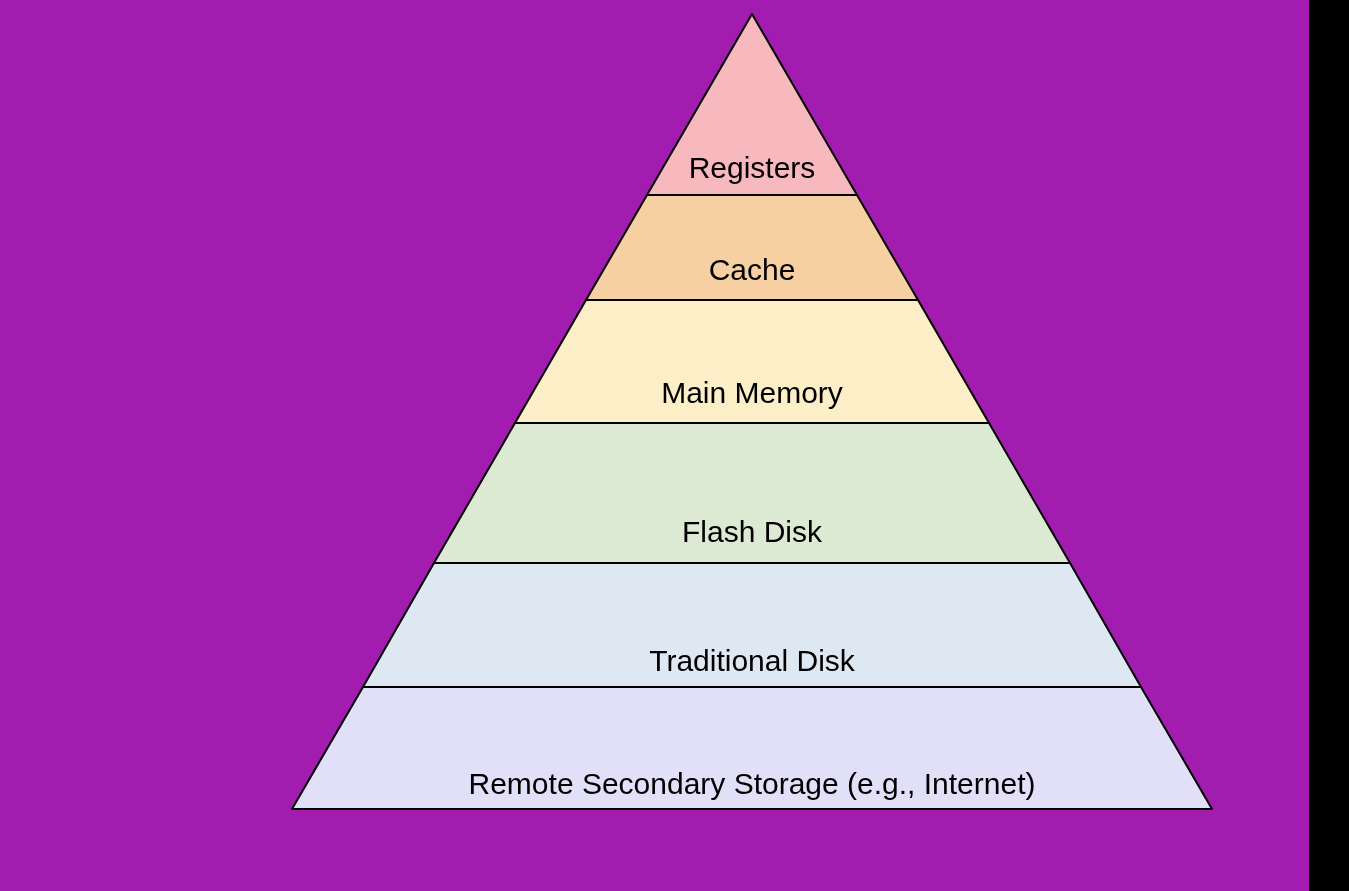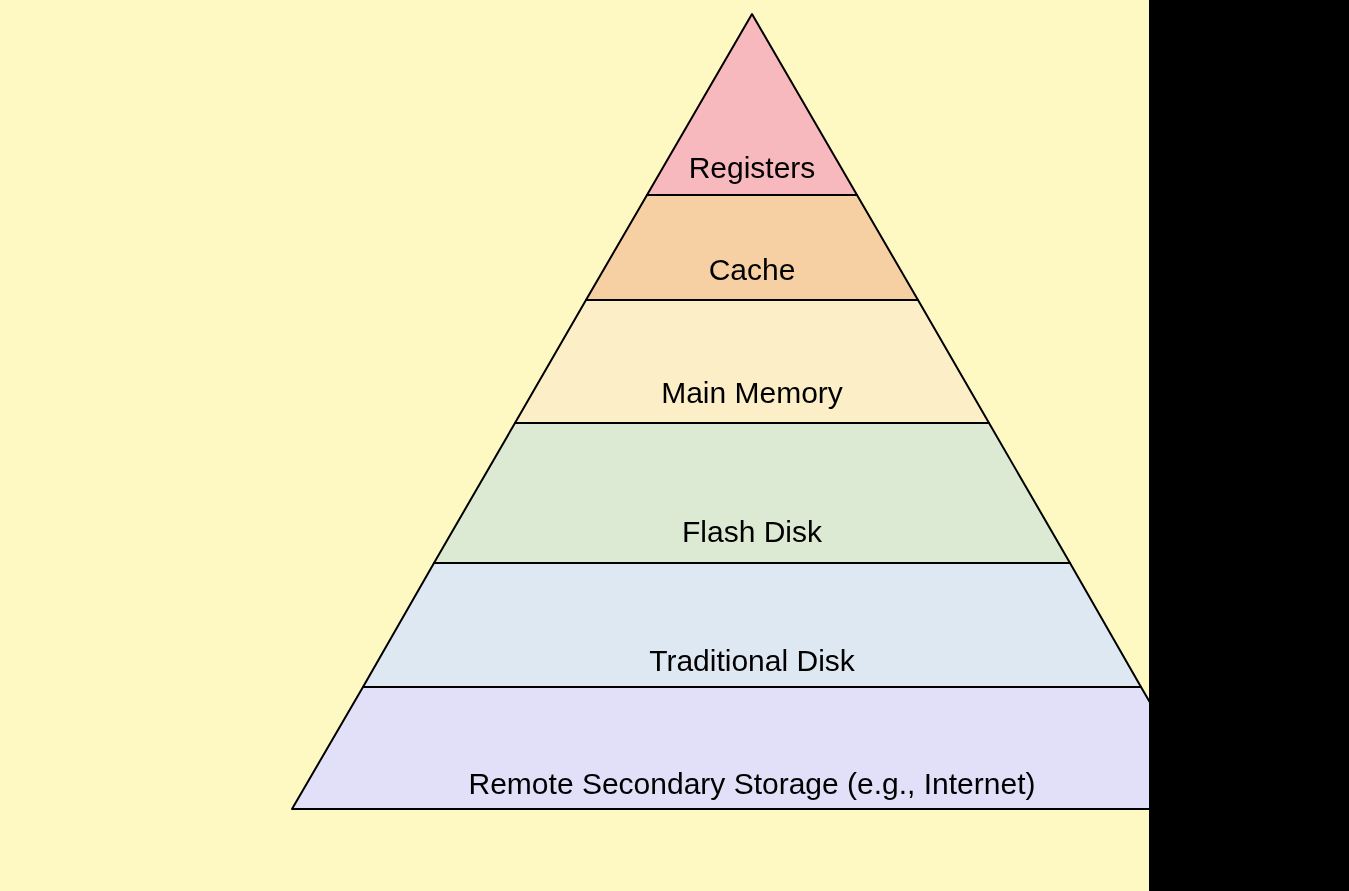--- a/index.html
+++ b/index.html
@@ -2,23 +2,23 @@
 <html><head>
 <meta charset="utf-8">
 <style>
   html, body {
     margin: 0;
     padding: 0;
     background: #000000;
   }
   .canvas {
     position: relative;
-    width: 1149px;
+    width: 1309px;
     height: 891px;
-    background: #fef9c3;
+    background: #a21caf;
     overflow: hidden;
   }
   svg.pyramid {
     display: block;
     width: 1349px;
     height: 891px;
   }
   .lvl {
     stroke: #000000;
     stroke-width: 2;

